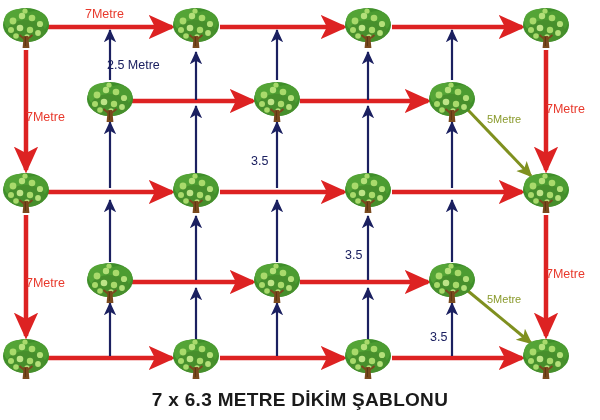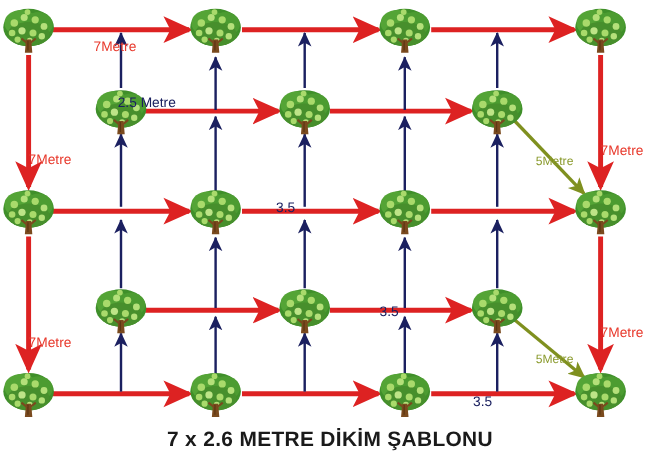--- a/index.html
+++ b/index.html
@@ -21,21 +21,20 @@
     top: 0;
     width: 600px;
     height: 420px;
   }
   .lbl {
     position: absolute;
     white-space: nowrap;
     font-family: "Liberation Sans", sans-serif;
     line-height: 1;
     pointer-events: none;
-    margin-top: 28px;
   }
   .lbl-red {
     color: #e8392c;
     font-size: 12.5px;
     font-weight: 400;
   }
   .lbl-blue {
     color: #1b2060;
     font-size: 12.5px;
     font-weight: 400;
@@ -189,15 +188,15 @@
       <div class="lbl lbl-red" style="left: 546px; top: 103px;">7Metre</div>
       <div class="lbl lbl-red" style="left: 546px; top: 268px;">7Metre</div>
       <div class="lbl lbl-blue" style="left: 107px; top: 59px;">2.5 Metre</div>
       <div class="lbl lbl-blue" style="left: 251px; top: 155px;">3.5</div>
       <div class="lbl lbl-blue" style="left: 345px; top: 249px;">3.5</div>
       <div class="lbl lbl-blue" style="left: 430px; top: 331px;">3.5</div>
       <div class="lbl lbl-olive" style="left: 487px; top: 114px;">5Metre</div>
       <div class="lbl lbl-olive" style="left: 487px; top: 294px;">5Metre</div>
     </div>
 
-  <div id="caption">7 x 2.6 METRE DİKİM ŞABLONU</div>
+  <div id="caption">7 x 6.3 METRE DİKİM ŞABLONU</div>
 
 </div>
 
 </body></html>

